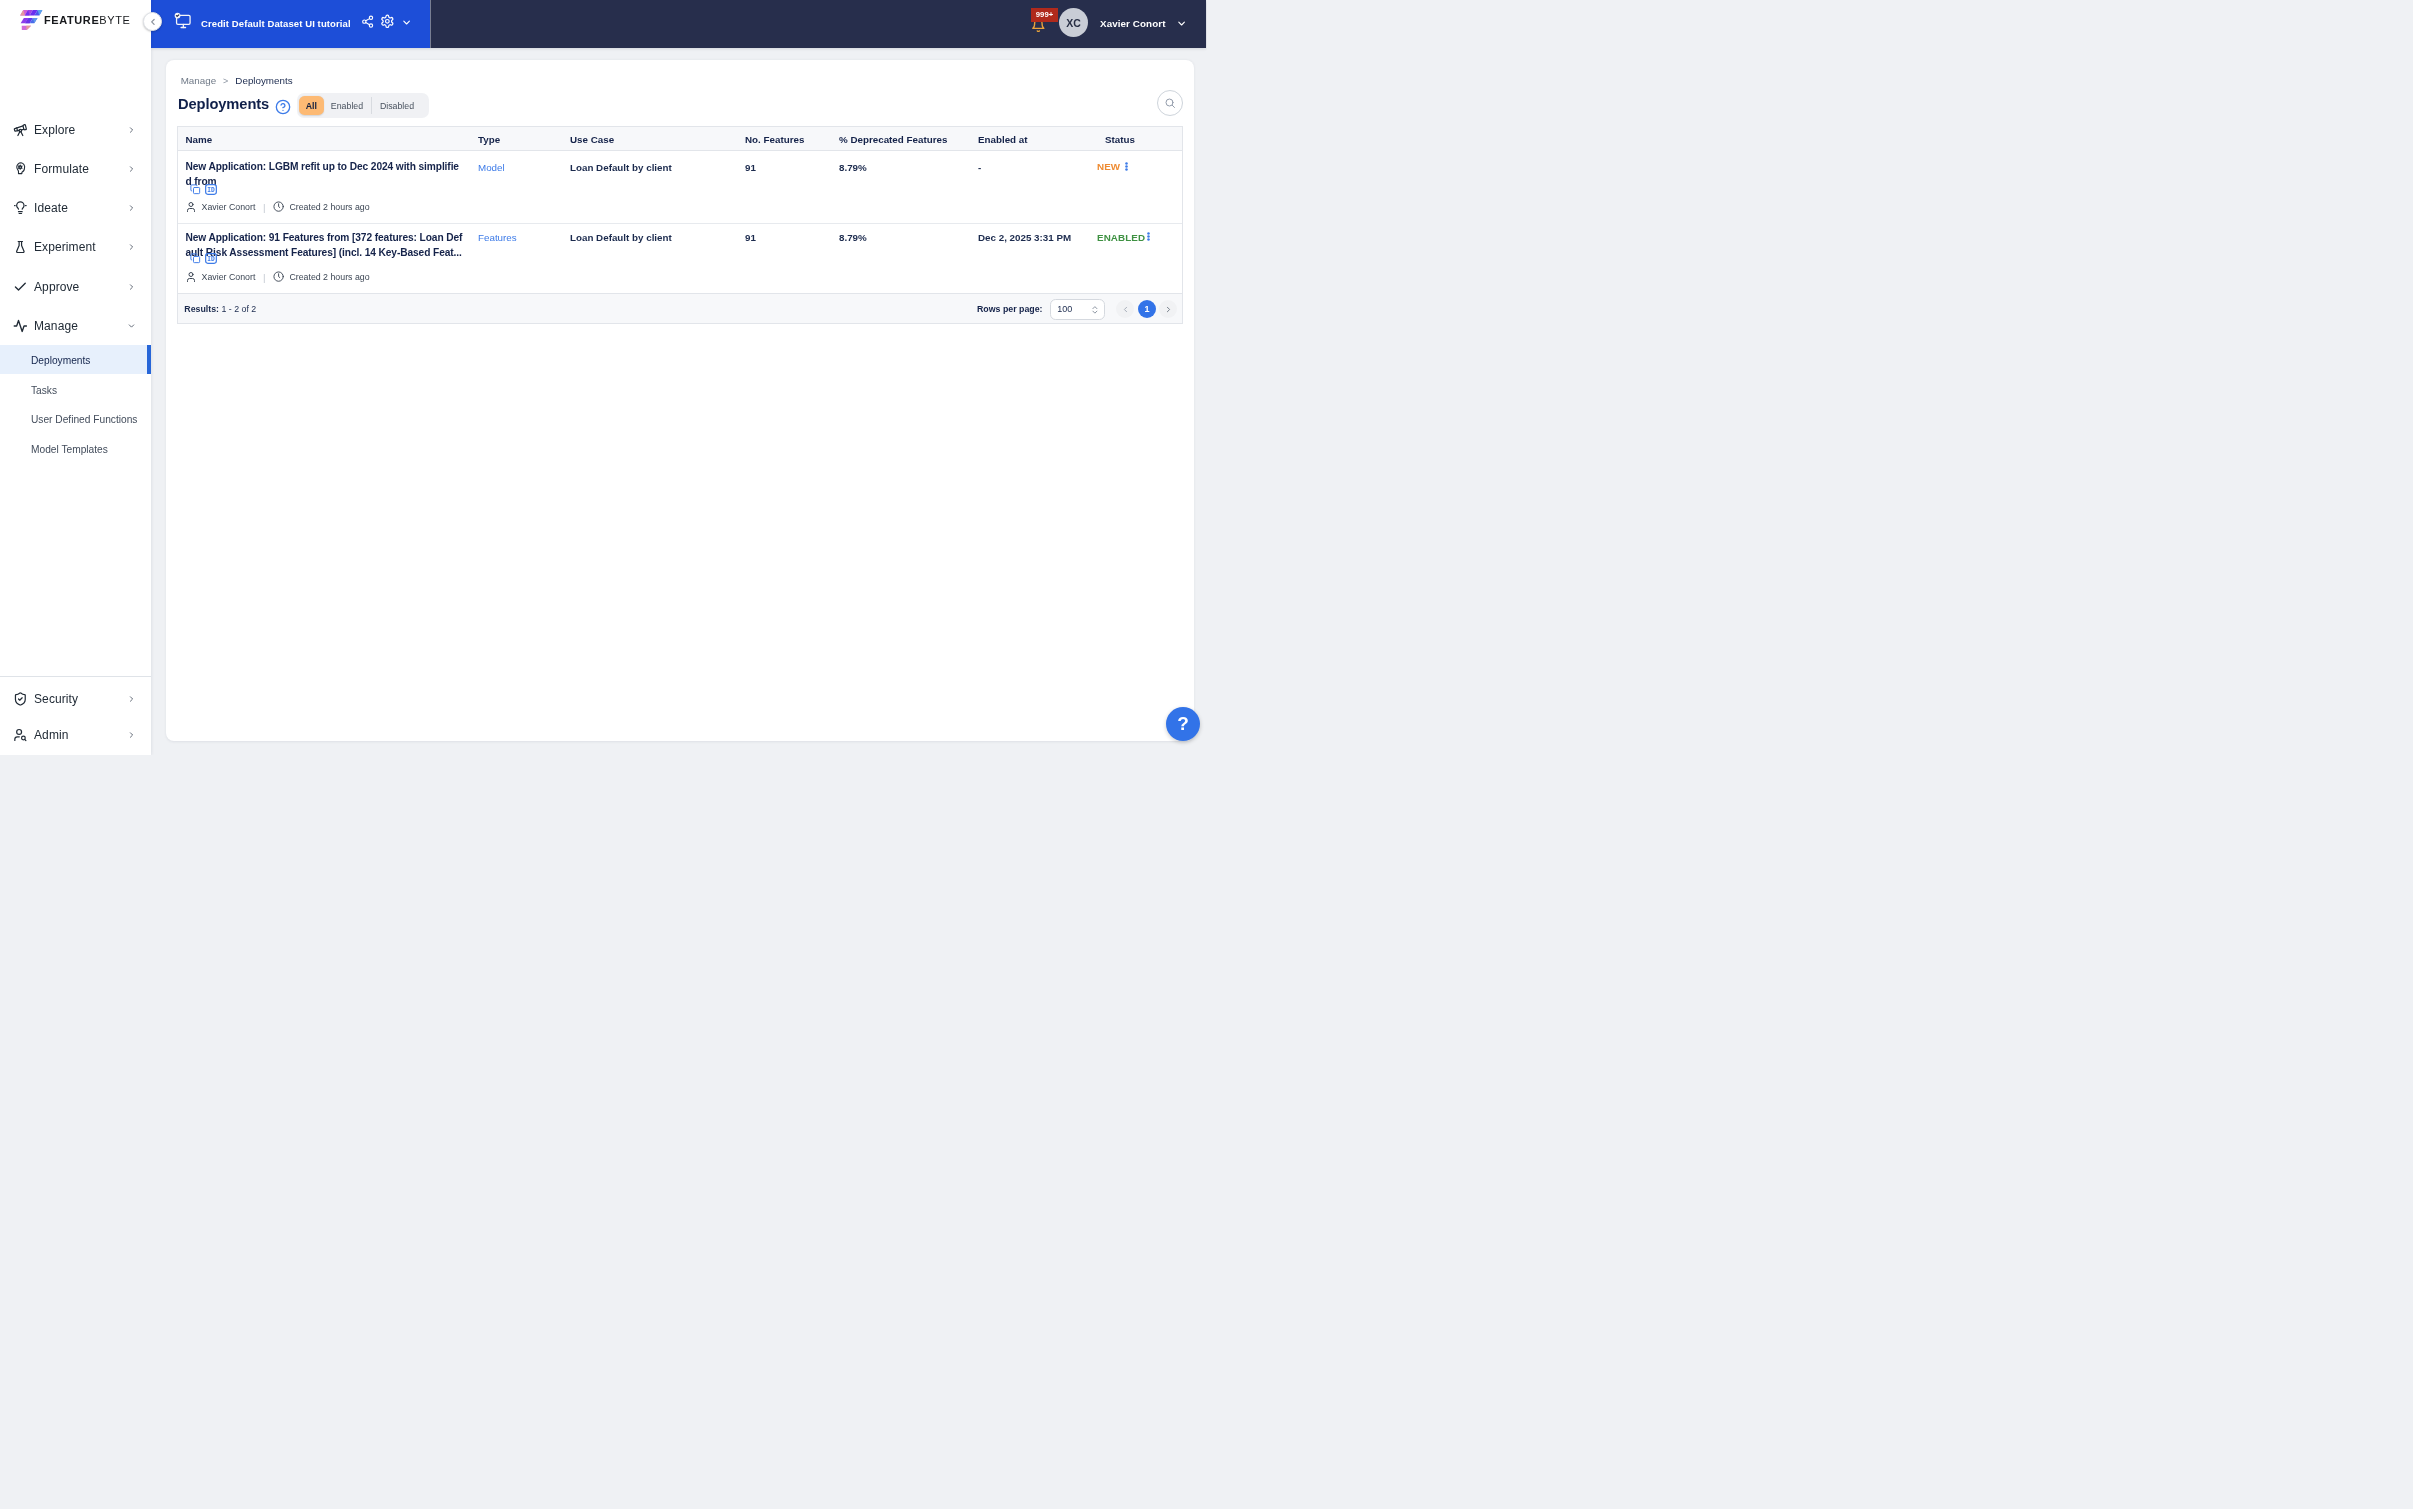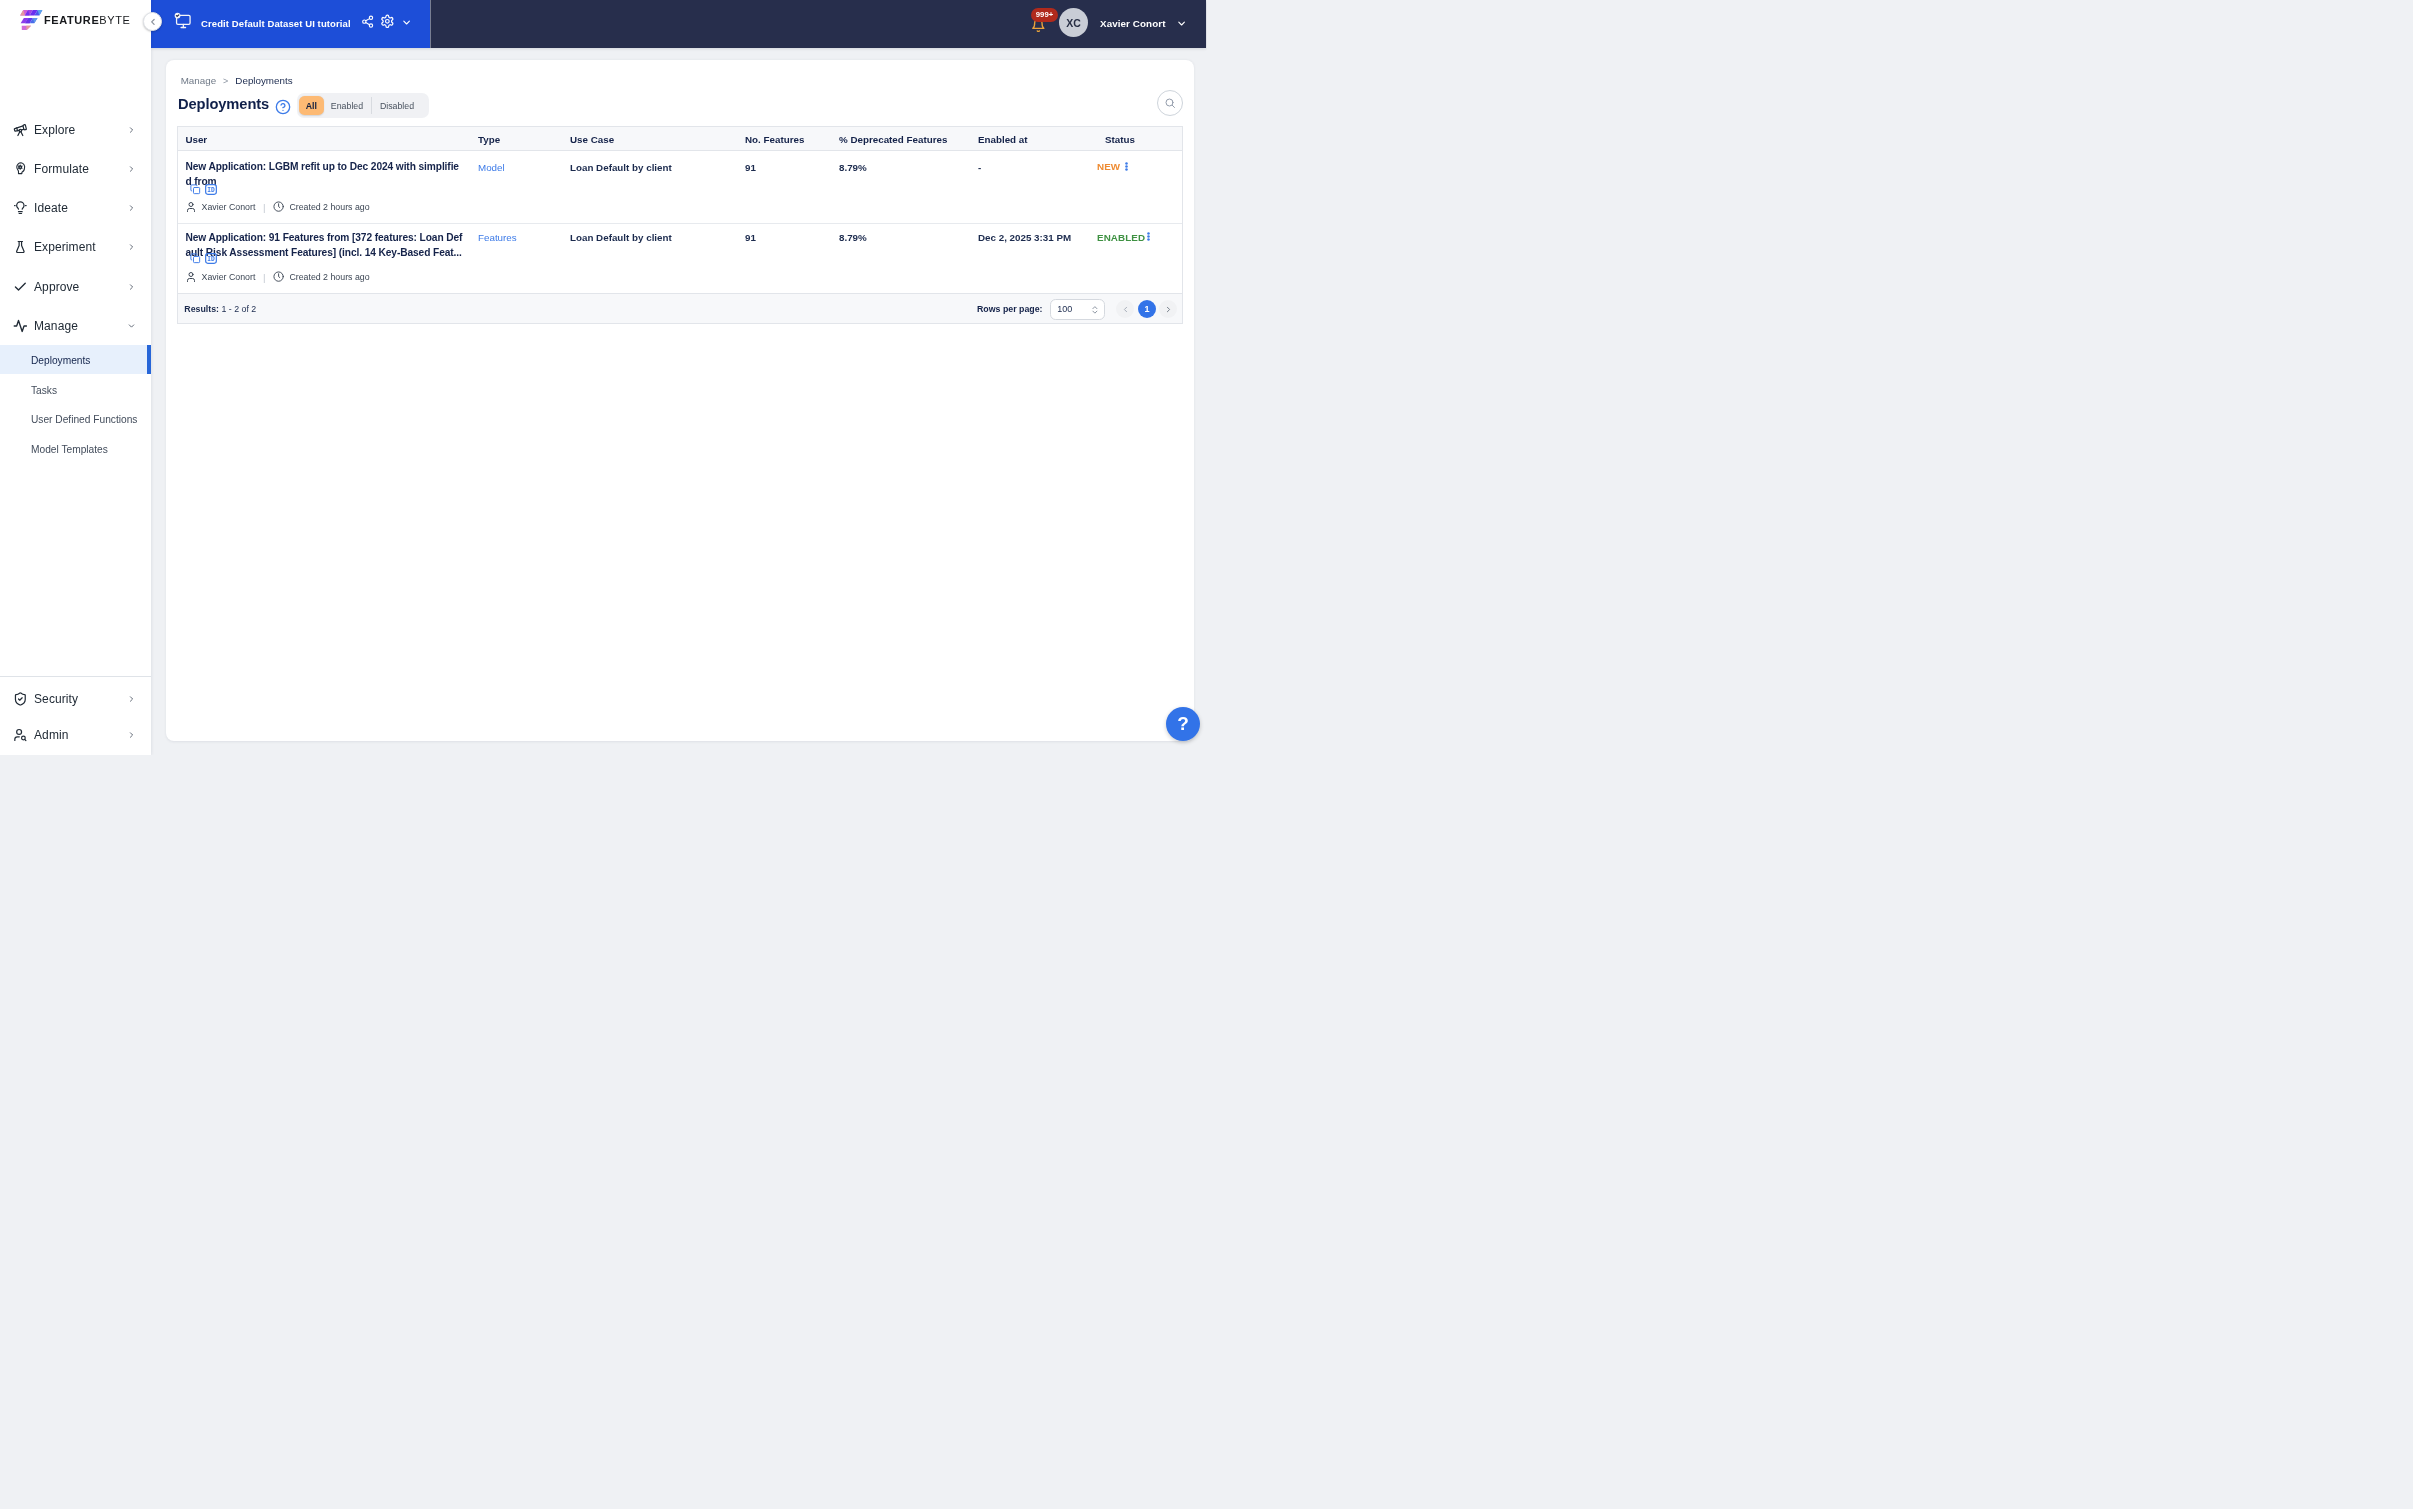--- a/index.html
+++ b/index.html
@@ -20,21 +20,21 @@
 #active-bar { position:absolute; left:147px; width:4.2px; background:#2766d8; }
 #side-divider { position:absolute; left:0; top:676px; width:151px; height:0.7px; background:#dfe3e8; }
 
 
 #header { position:absolute; left:151px; top:0; width:1055px; height:48px; background:#272e4c; z-index:4; box-shadow:0 1.4px 3.5px rgba(10,20,50,0.18); }
 #header-left { position:absolute; left:0; top:0; width:280px; height:48px; background:#1d4ed8; border-right:0.7px solid #787e92; }
 #collapse-btn { position:absolute; left:143px; top:12.3px; width:19px; height:19px; border-radius:50%; background:#fff; border:0.7px solid #e0e3e8; box-shadow:0 0.7px 2.1px rgba(0,0,0,0.25); z-index:6; display:flex; align-items:center; justify-content:center; }
 #proj-title { position:absolute; left:50px; top:23px; transform:translateY(-50%); font-size:9.5px; font-weight:700; color:#fff; letter-spacing:0.1px; white-space:nowrap; }
 #user-name { position:absolute; left:949px; top:23px; transform:translateY(-50%); font-size:9.8px; font-weight:700; color:#fff; letter-spacing:0.1px; }
 #avatar { position:absolute; left:908px; top:8.4px; width:29px; height:29px; border-radius:50%; background:#c9cdd6; color:#272e44; font-size:10.5px; font-weight:700; display:flex; align-items:center; justify-content:center; }
-#badge { position:absolute; left:880px; top:7.7px; min-width:27px; height:14px; border-radius:7px; background:#b02a1c; color:#fff; font-size:7.7px; font-weight:700; display:flex; align-items:center; justify-content:center; padding:0 3.5px; z-index:2; }
+#badge { position:absolute; left:880px; top:7.7px; min-width:27px; height:14px; border-radius:0; background:#b02a1c; color:#fff; font-size:7.7px; font-weight:700; display:flex; align-items:center; justify-content:center; padding:0 3.5px; z-index:2; }
 
 
 #card { position:absolute; left:166px; top:60px; width:1028px; height:681px; background:#fff; border-radius:8px; box-shadow:0 0.7px 2.8px rgba(25,35,70,0.08); z-index:1; }
 #breadcrumb { position:absolute; left:14.7px; top:14.7px; font-size:9.8px; color:#6f7987; }
 #breadcrumb .sep { color:#8b94a1; margin:0 7px; font-size:9px; }
 #breadcrumb .cur { color:#1b2a4e; }
 #page-title { position:absolute; left:12px; top:36px; font-size:14.7px; font-weight:700; color:#10204a; letter-spacing:-0.1px; }
 #help-ic { position:absolute; left:109px; top:39px; }
 #tabs { position:absolute; left:131px; top:33px; width:132px; height:25px; background:#f0f1f4; border-radius:7px; }
 #tab-all { position:absolute; left:2.1px; top:2.8px; width:24.5px; height:19.6px; background:#fdba74; border-radius:5.6px; box-shadow:0 0.7px 1.4px rgba(0,0,0,0.12); display:flex; align-items:center; justify-content:center; font-size:8.8px; font-weight:700; color:#13203f; }
@@ -256,21 +256,21 @@
   </div>
   <div id="search-btn">
     <svg width="12" height="12" viewBox="0 0 24 24" fill="none" stroke="#939cab" stroke-width="2" stroke-linecap="round">
         <circle cx="11" cy="11" r="7"></circle>
         <path d="m21 21-4.35-4.35"></path>
       </svg>
   </div>
 
   <div id="table">
     <div id="thead">
-      <div style="left:7.4px">User</div>
+      <div style="left:7.4px">Name</div>
       <div style="left:300px">Type</div>
       <div style="left:392px">Use Case</div>
       <div style="left:567px">No. Features</div>
       <div style="left:661px">% Deprecated Features</div>
       <div style="left:800px">Enabled at</div>
       <div style="left:927px">Status</div>
     </div>
     <div class="trow" id="row1">
       <div class="name-title">
           <div>New Application: LGBM refit up to Dec 2024 with simplifie</div>

